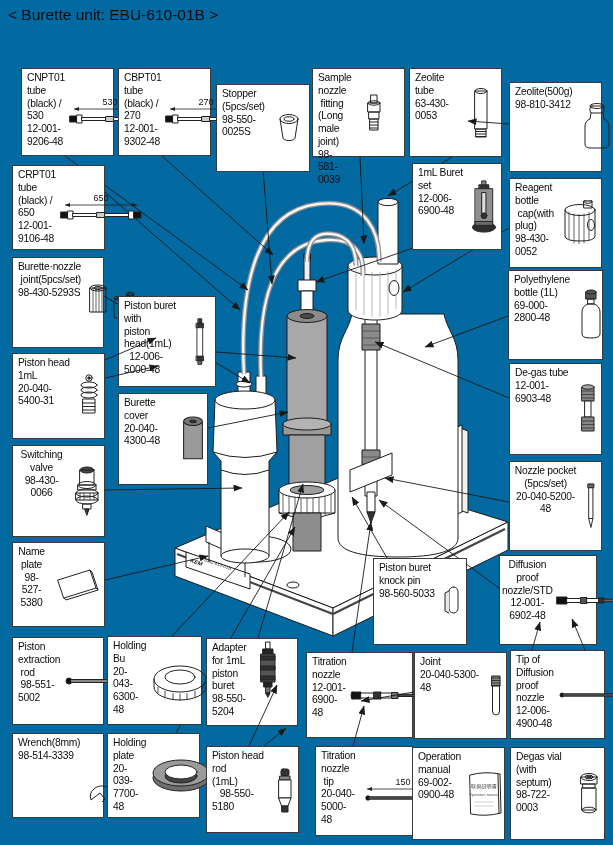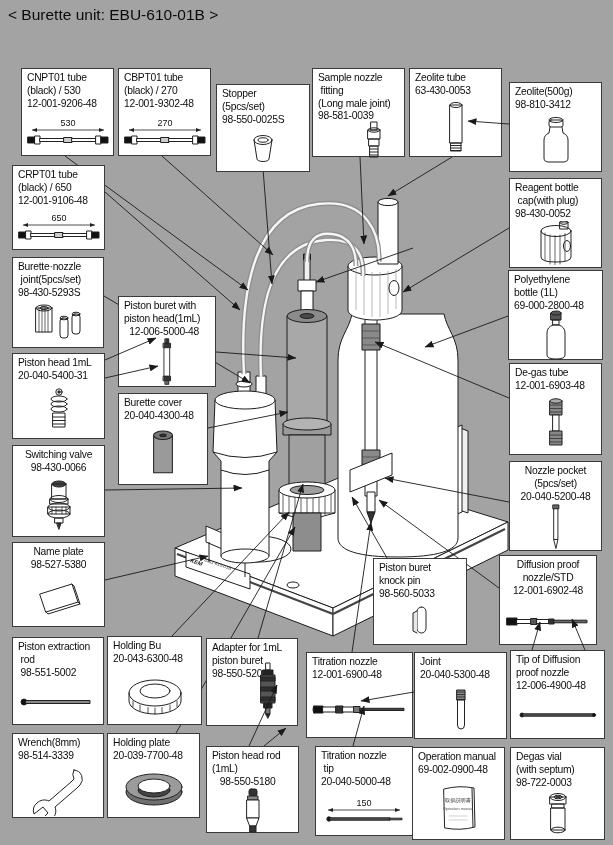--- a/index.html
+++ b/index.html
@@ -1,20 +1,20 @@
 <!DOCTYPE html>
 <html><head>
 <meta charset="utf-8">
 <style>
   html,body{margin:0;padding:0;background:#fff;}
-  #page{position:relative;width:613px;height:845px;background:#a3a3a3;overflow:hidden;
+  #page{position:relative;width:613px;height:845px;background:#0369a1;overflow:hidden;
         font-family:"Liberation Sans", sans-serif;color:#0c0c0c;}
   #title{position:absolute;left:8px;top:6px;font-size:15.5px;letter-spacing:0;z-index:2;}
   .pb{position:absolute;background:#fff;border:1px solid #3a3a3a;box-sizing:border-box;
-      display:flex;flex-direction:column;z-index:2;}
+      display:flex;flex-direction:row;z-index:2;}
   .pb .lbl{font-size:10.3px;line-height:1.24;padding:3px 3px 0 5px;white-space:pre-line;
            letter-spacing:-0.25px;}
   .pb .ico{flex:1;display:flex;align-items:center;justify-content:center;min-height:0;}
   .ctr .lbl{text-align:center;padding-left:2px;padding-right:2px;}
   svg{display:block;}
   .ov{position:absolute;left:0;top:0;z-index:1;}
   .ov2{position:absolute;left:0;top:0;z-index:3;pointer-events:none;}
   .ln{stroke:#1a1a1a;stroke-width:0.9;fill:none;}
   .ic{stroke:#222;stroke-width:1;fill:none;stroke-linejoin:round;stroke-linecap:round;}
   .dimtxt{font-size:9px;fill:#111;}
@@ -466,20 +466,37 @@
             <rect x="9" y="3" width="8" height="7" rx="2" fill="#333"></rect>
             <rect x="8" y="10" width="10" height="4" fill="#888"></rect>
             <rect x="7" y="14" width="12" height="18" fill="#fff"></rect>
             <path d="M7,32 L19,32 L16,40 L10,40 Z" fill="#fff"></path>
             <rect x="10" y="40" width="6" height="6" fill="#333"></rect>
           </g>
         </svg>
       </div>
 </div>
 
+<div class="pb" style="left:412px;top:163px;width:90px;height:87px">
+  <div class="lbl">1mL Buret set
+12-006-6900-48</div>
+  <div class="ico">
+        <svg width="34" height="56" viewBox="0 0 34 58">
+          <g class="ic">
+            <rect x="15" y="2" width="4" height="5" fill="#888"></rect>
+            <rect x="12" y="6" width="10" height="4" fill="#333"></rect>
+            <rect x="8" y="10" width="18" height="36" fill="#8f8f8f"></rect>
+            <rect x="15" y="14" width="4" height="22" fill="#ddd"></rect>
+            <circle cx="17" cy="38" r="3" fill="#333"></circle>
+            <ellipse cx="17" cy="50" rx="12" ry="5" fill="#2e2e2e"></ellipse>
+            <rect x="8" y="44" width="18" height="4" fill="#6a6a6a"></rect>
+          </g>
+        </svg>
+      </div>
+</div>
 
 <div class="pb" style="left:509px;top:178px;width:93px;height:90px">
   <div class="lbl">Reagent bottle
 &nbsp;cap(with plug)
 98-430-0052</div>
   <div class="ico">
         <svg width="46" height="46" viewBox="0 0 46 46">
           <g class="ic" fill="#fff">
             <rect x="27" y="1" width="8" height="7"></rect>
             <ellipse cx="31" cy="1.5" rx="4" ry="1.8"></ellipse>

